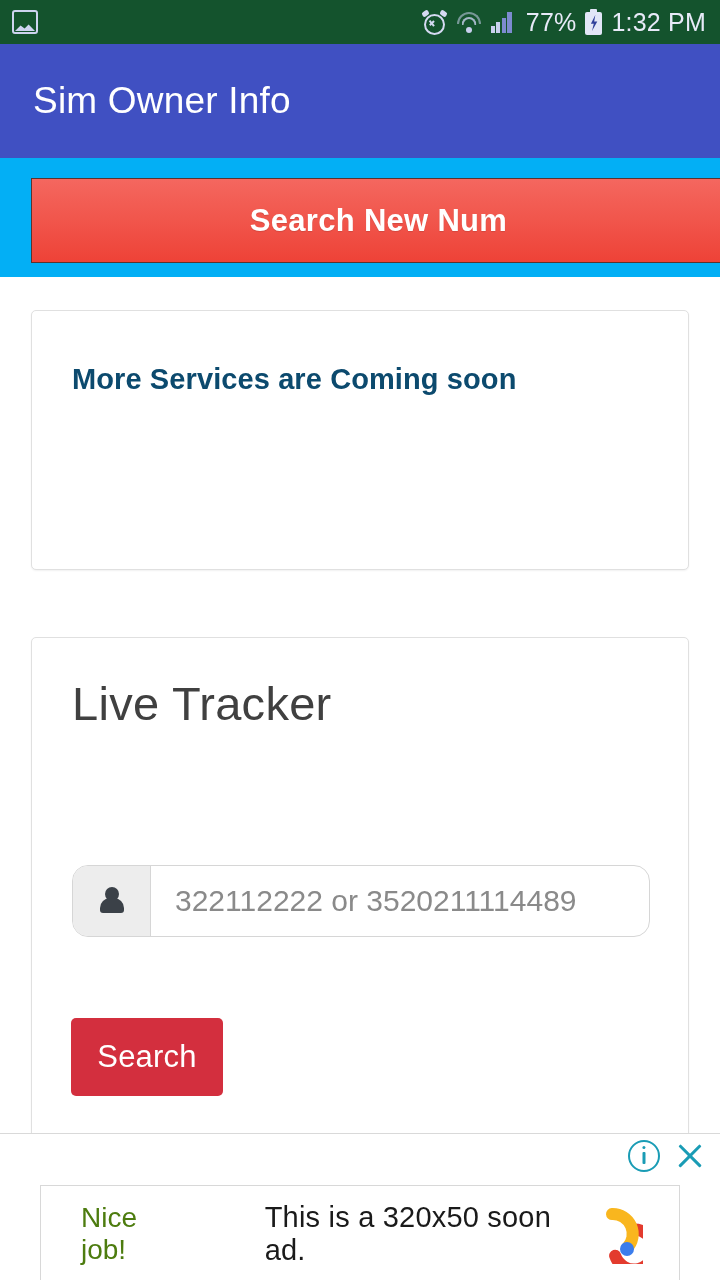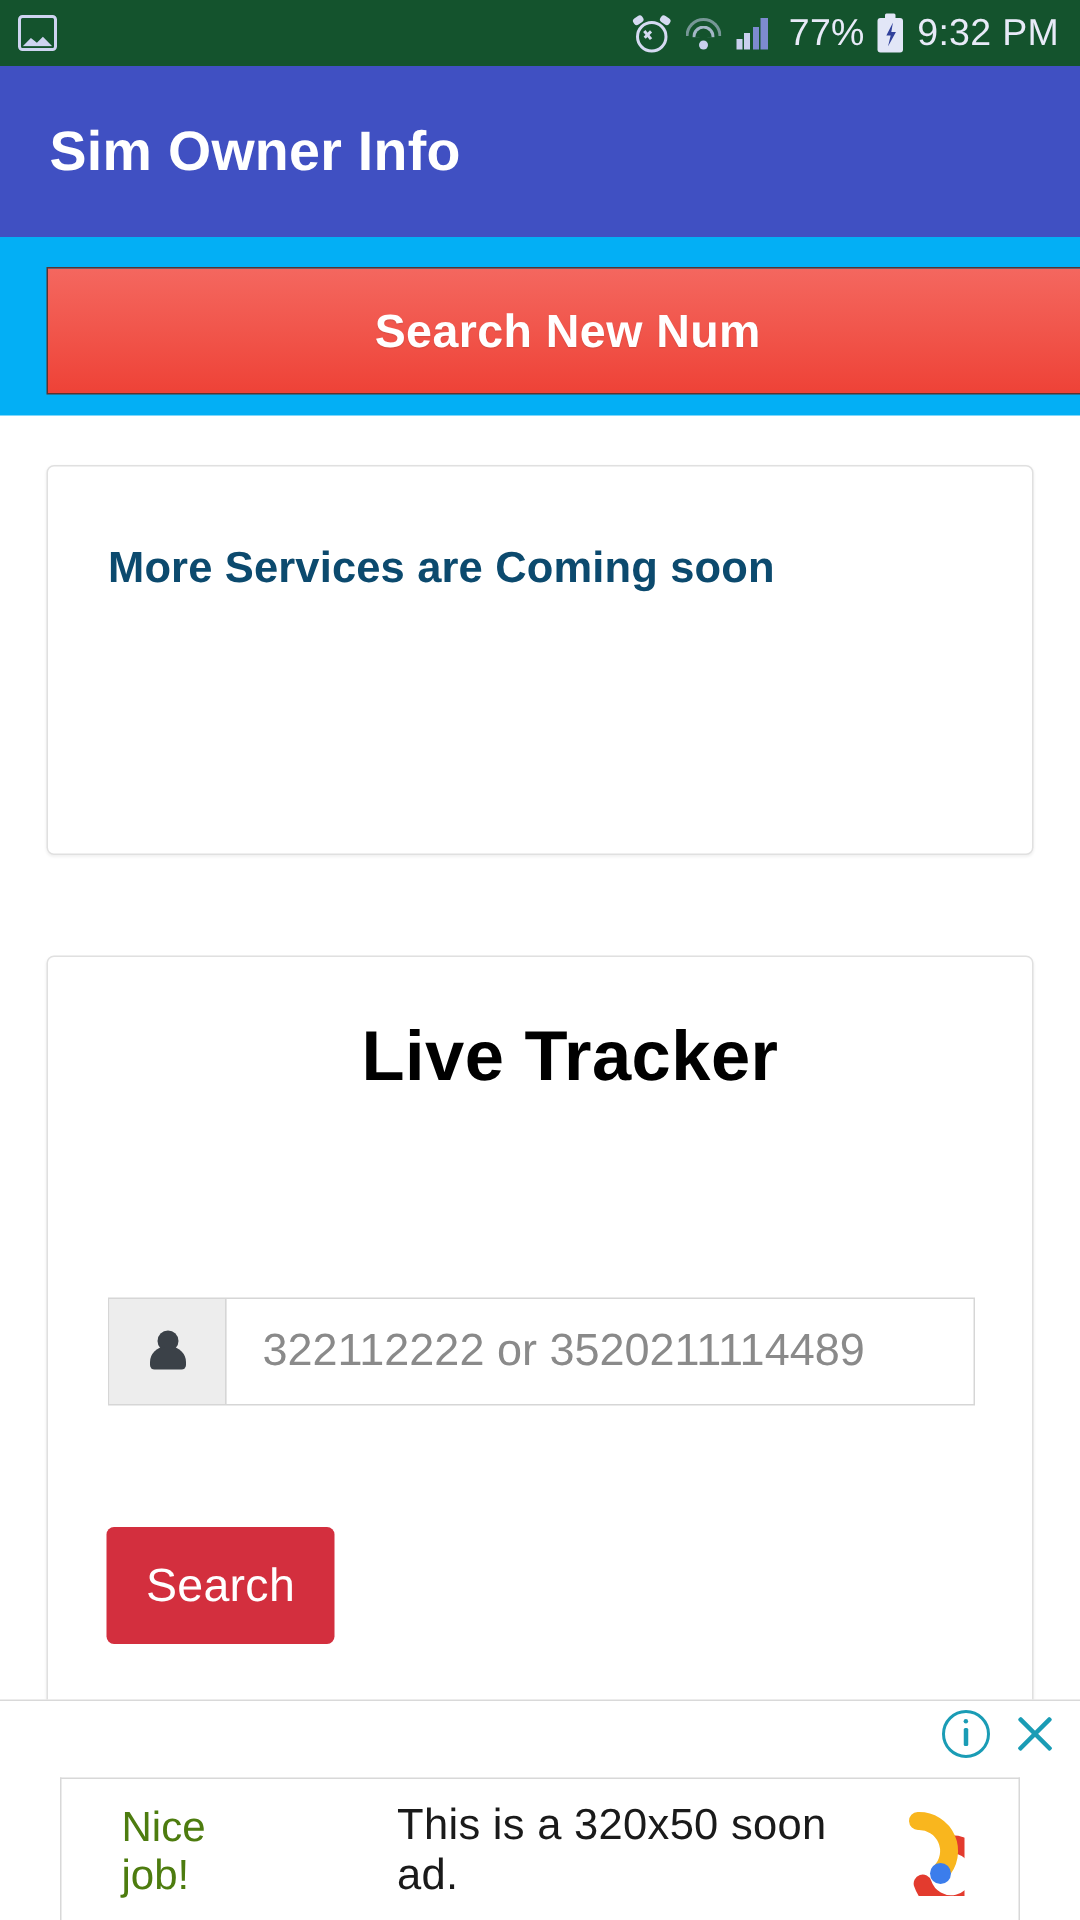--- a/index.html
+++ b/index.html
@@ -80,21 +80,21 @@
     background:#30409B;
     clip-path:polygon(62% 0, 22% 54%, 48% 54%, 32% 100%, 80% 40%, 52% 40%);
   }
 
   
   .app-bar{
     position:absolute; top:44px; left:0; width:720px; height:114px;
     background:#4050C2; display:flex; align-items:center; padding-left:33px;
   }
   .app-title{
-    color:#ffffff; font-size:37px; font-weight:700; letter-spacing:.2px;
+    color:#ffffff; font-size:37px; font-weight:400; letter-spacing:.2px;
   }
 
   
   .cyan-band{
     position:absolute; top:158px; left:0; width:720px; height:119px;
     background:#03AFF5;
   }
   .search-new-btn{
     position:absolute; top:178px; left:31px; width:695px; height:85px;
     background:linear-gradient(180deg,#F4675F 0%, #F1564C 48%, #EE4237 100%);
@@ -116,28 +116,27 @@
     border-radius:5px 5px 0 0; display:flex; align-items:center; padding-left:40px;
   }
   .panel-head-title{ font-size:37px; color:#1d1d1d; font-weight:400; }
   .panel-body{ padding:52px 40px 0 40px; }
   .coming-soon{
     color:#0c4a6e; font-size:29px; font-weight:700; letter-spacing:.1px;
   }
 
   #panel-tracker{ top:637px; height:500px; border-radius:5px 5px 0 0; }
   .tracker-title{
-    color:#000000; font-size:47px; font-weight:700; letter-spacing:.3px;
+    color:#404040; font-size:47px; font-weight:400; letter-spacing:.3px;
     padding:38px 0 0 40px;
-    text-align:center;
   }
 
   .input-group{
     position:absolute; left:40px; top:227px; width:578px; height:72px;
-    display:flex; border:1px solid #d6d6d6; border-radius:0; overflow:hidden;
+    display:flex; border:1px solid #d6d6d6; border-radius:16px; overflow:hidden;
     background:#fff;
   }
   .input-addon{
     width:78px; background:#EDEDED; border-right:1px solid #d6d6d6;
     display:flex; align-items:center; justify-content:center;
   }
   .person-ico{ position:relative; width:26px; height:28px; }
   .person-ico .head{
     position:absolute; left:50%; transform:translateX(-50%); top:0;
     width:14px; height:14px; border-radius:50%; background:#3B4148;
@@ -233,21 +232,21 @@
         <i class="s2"></i>
         <i class="s3"></i>
         <i class="s4"></i>
     </span>
     <span class="sb-text">77%</span>
     <span class="batt-ico">
       <span class="cap"></span>
         <span class="body"></span>
         <span class="bolt"></span>
     </span>
-    <span class="sb-text">9:32 PM</span>
+    <span class="sb-text">1:32 PM</span>
   </div>
 </div>
 
 <div class="app-bar">
   <div class="app-title">Sim Owner Info</div>
 </div>
 
 <div class="cyan-band"></div>
 <div class="search-new-btn">Search New Num</div>
 

